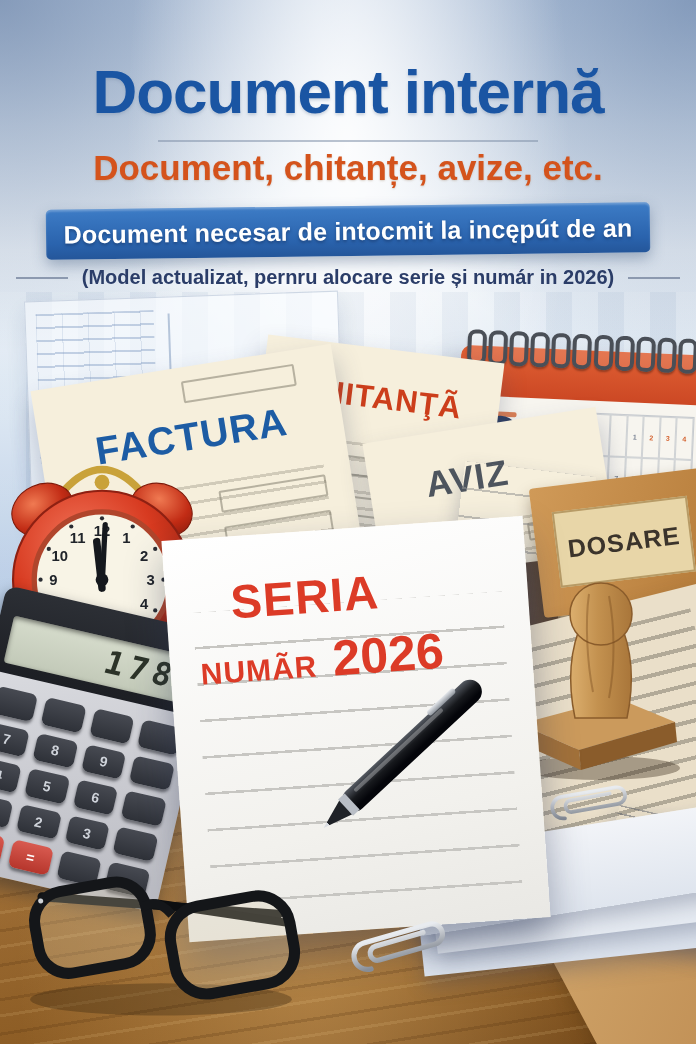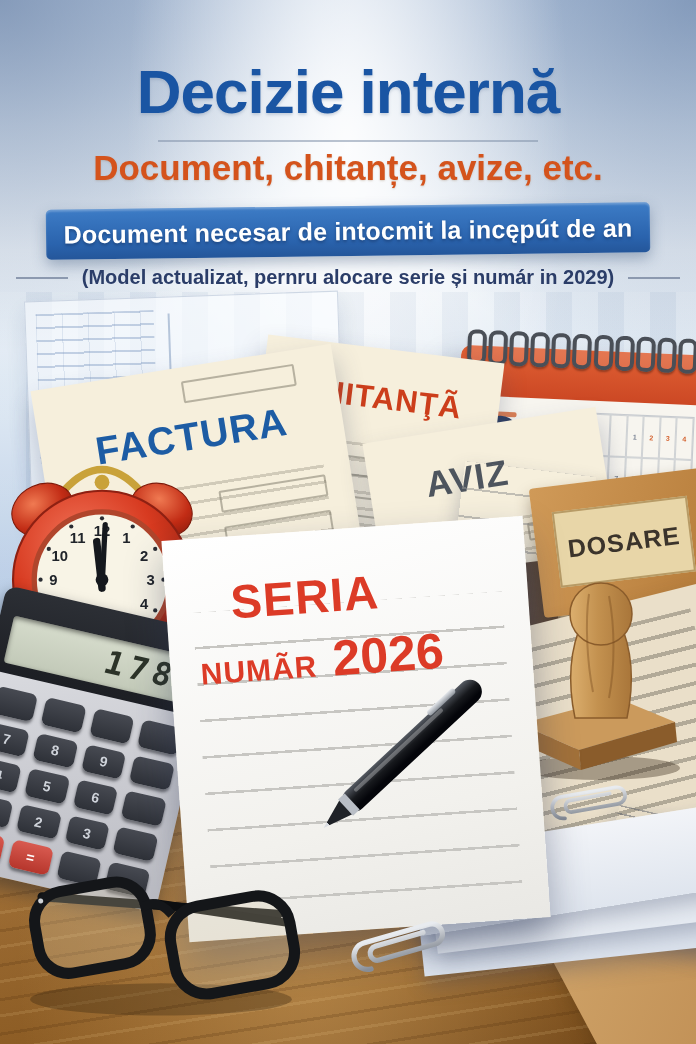--- a/index.html
+++ b/index.html
@@ -127,29 +127,29 @@
   .pen-clip2{right:22px;top:-3px;width:36px;height:6px;border-radius:3px;background:linear-gradient(#e5e8ec,#8e949c);}
   
   .cnum{font:700 14px "Liberation Sans",sans-serif;fill:#20242a;text-anchor:middle;}
   .tiny-rows{background:repeating-linear-gradient(180deg, rgba(90,95,105,.5) 0 1.5px, transparent 1.5px 8px);}
 </style>
 </head>
 <body>
 
 <div class="poster">
 
-  <div class="abs title">Decizie internă</div>
+  <div class="abs title">Document internă</div>
   <div class="abs divider"></div>
   <div class="abs subtitle">Document, chitanțe, avize, etc.</div>
   <div class="abs ribbon">
     <span>Document necesar de intocmit la incępút de an</span>
   </div>
   <div class="abs note-row">
     <div class="note-dash"></div>
-    <div class="note">(Model actualizat, pernru alocare serie și numár in 2029)</div>
+    <div class="note">(Model actualizat, pernru alocare serie și numár in 2026)</div>
     <div class="note-dash"></div>
   </div>
 
   <div class="abs blinds"></div>
   <div class="abs chart-poster">
     <div class="abs sheet-lines"></div>
     <div class="abs bars">
       <div class="bar" style="height:56px;background:#8fbf98"></div>
       <div class="bar" style="height:88px;background:#dd8076"></div>
       <div class="bar" style="height:120px;background:#8fc9a4"></div>

